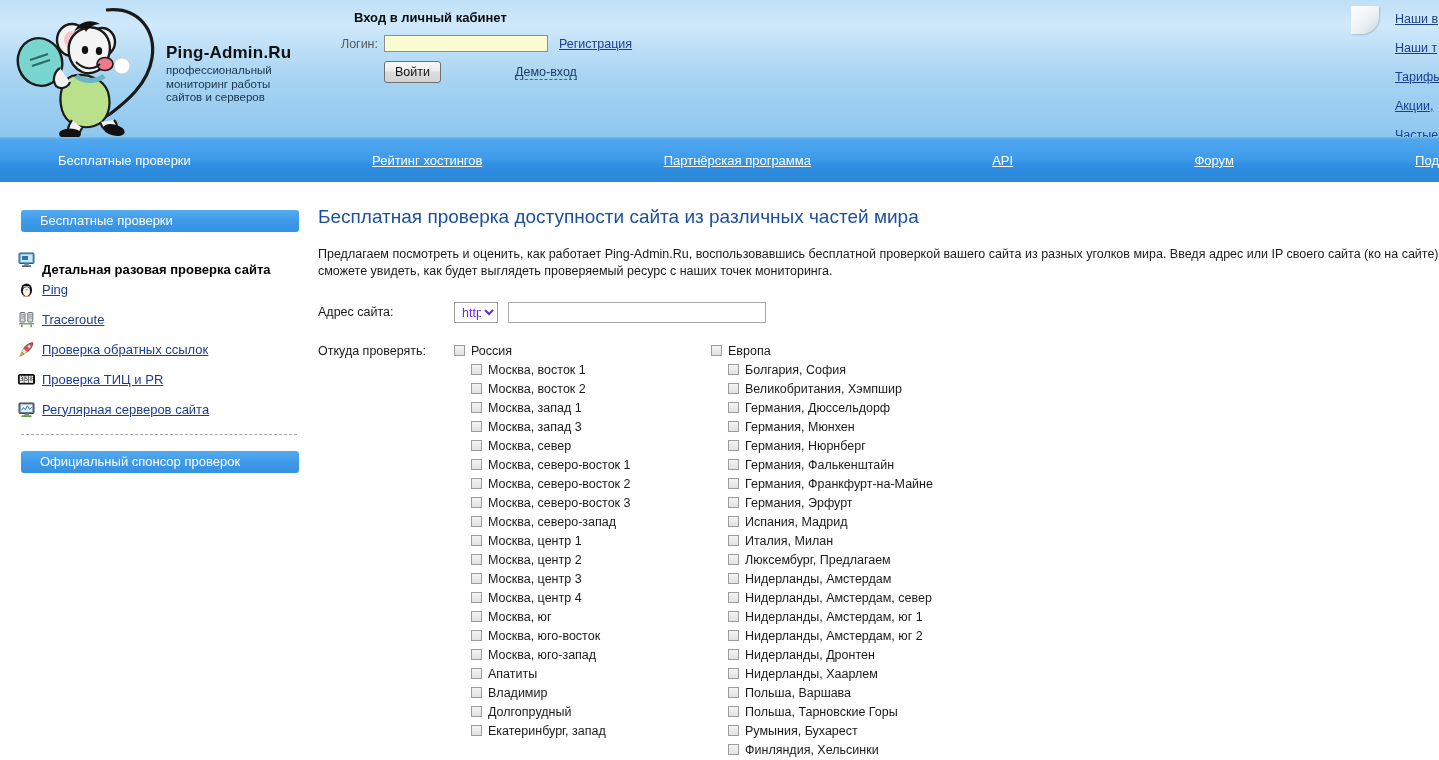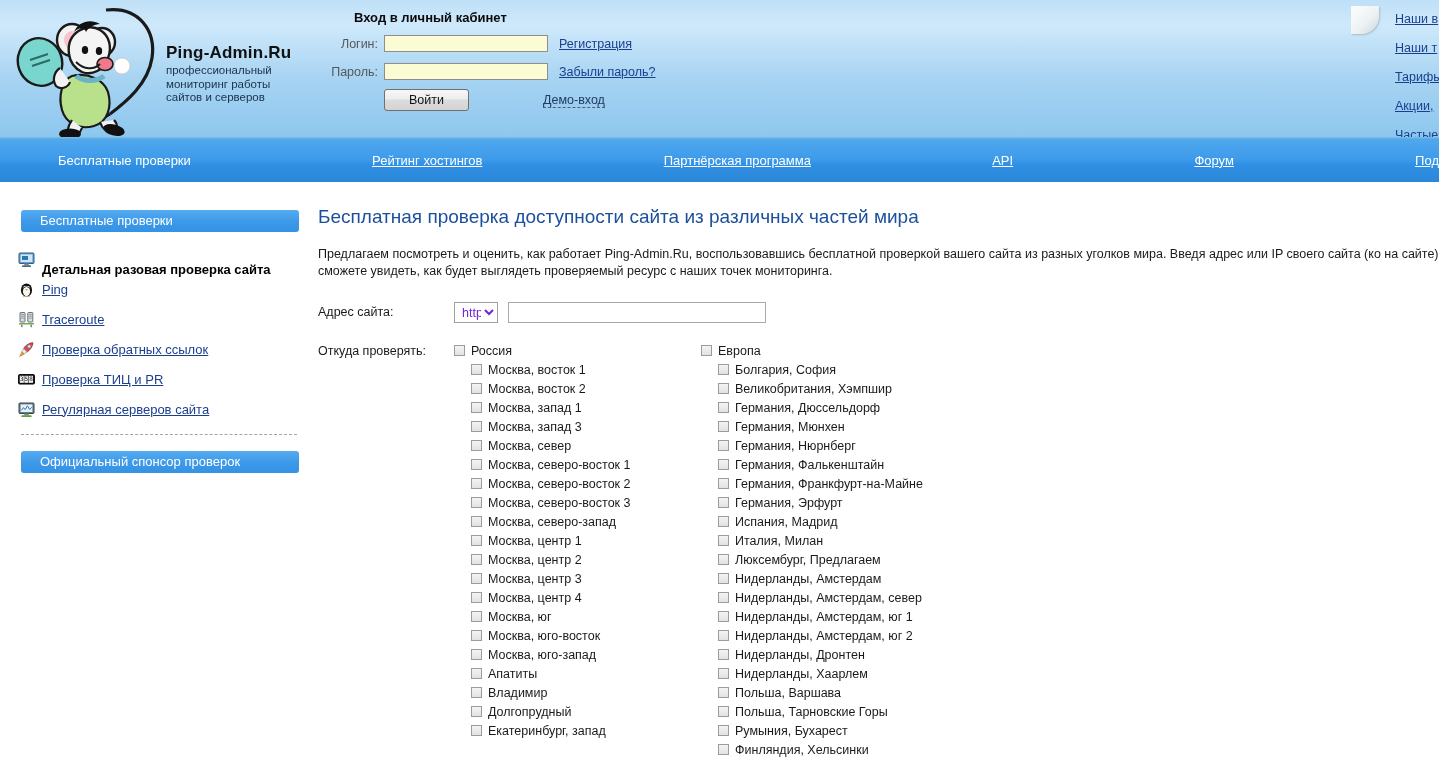--- a/index.html
+++ b/index.html
@@ -105,21 +105,21 @@
     color: #1b3f8f;
     text-decoration: underline;
   }
   #btn-row {
     display: flex;
     align-items: center;
     margin-top: 4px;
   }
   #btn-spacer { width: 54px; }
   #login-button {
-    width: 85px;
+    width: 57px;
     height: 22px;
     font-size: 12.5px;
     font-family: "Liberation Sans", sans-serif;
     border: 1px solid #707070;
     border-radius: 3px;
     background: linear-gradient(to bottom, #f7f7f7 0%, #ededed 45%, #dcdcdc 50%, #d3d3d3 100%);
     color: #111;
     cursor: pointer;
   }
   #demo-link {
@@ -307,21 +307,21 @@
     margin-left: 10px;
     border: 1px solid #a9a9a9;
     font-size: 12.5px;
     font-family: "Liberation Sans", sans-serif;
     padding: 0 3px;
     box-sizing: border-box;
   }
 
   #regions {
     display: flex;
-    gap: 2px;
+    gap: 12px;
   }
   .region-col {
     width: 245px;
     flex: 0 0 245px;
   }
   .cb-line {
     display: flex;
     align-items: center;
     height: 19px;
     font-size: 12.5px;
@@ -384,27 +384,20 @@
     <div id="login-title">Вход в личный кабинет</div>
 
     <div class="login-row">
       <div class="login-label">Логин:</div>
       <input class="login-input" type="text" value="" style="">
       <div class="login-side">
         <a href="#">Регистрация</a>
       </div>
     </div>
 
-    <div class="login-row">
-      <div class="login-label">Пароль:</div>
-      <input class="login-input" type="password" value="" style="">
-      <div class="login-side">
-        <a href="#">Забыли пароль?</a>
-      </div>
-    </div>
 
     <div id="btn-row">
       <div id="btn-spacer"></div>
       <button id="login-button">Войти</button>
       <span id="demo-link">Демо-вход</span>
     </div>
   </div>
 
   <div id="right-panel">
     <div id="curl"></div>

